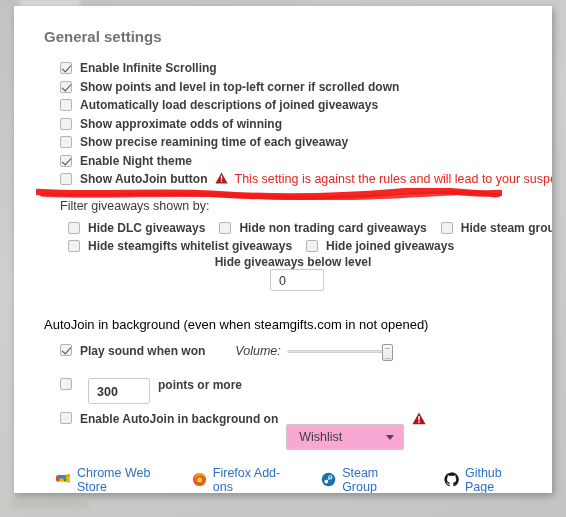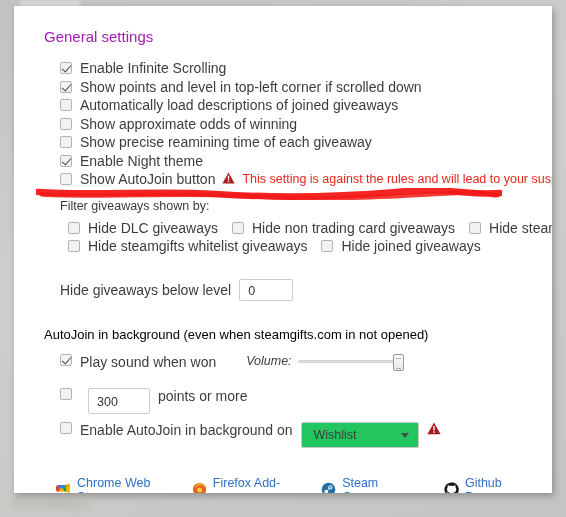--- a/index.html
+++ b/index.html
@@ -52,22 +52,22 @@
   }
 
   .inner {
     padding: 22px 26px 0 30px;
     color: #3a3a3a;
     font-size: 12.5px;
   }
 
   h2.section-title {
     font-size: 15px;
-    font-weight: normal;
-    color: #a21caf;
+    font-weight: bold;
+    color: #737373;
     margin: 0 0 14px 0;
   }
 
   .opt-list {
     margin: 0 0 0 16px;
   }
   .opt-row {
     display: flex;
     align-items: center;
     height: 18.5px;
@@ -91,22 +91,23 @@
     position: absolute;
     left: 3px;
     top: 0px;
     width: 4px;
     height: 8px;
     border: solid #4a4a4a;
     border-width: 0 1.6px 1.6px 0;
     transform: rotate(42deg);
   }
   .opt-label {
-    font-size: 14px;
+    font-size: 12px;
     color: #3d3d3d;
+    font-weight: bold;
   }
 
   .warn-text {
     color: #e8251c;
     font-size: 12.5px;
     margin-left: 4px;
   }
   .tri {
     display: inline-block;
     vertical-align: -2px;
@@ -137,36 +138,37 @@
     white-space: nowrap;
   }
   .filter-row .gap {
     width: 14px;
     flex: 0 0 auto;
   }
 
   .level-row {
     display: flex;
     align-items: center;
-    margin: 24px 0 0 16px;
+    margin: 0 0 0 16px;
+    flex-direction: column;
   }
   .txtbox {
     border: 1px solid #cbcbcb;
     background: #fff;
     height: 22px;
     line-height: 22px;
     padding: 0 8px;
     font-size: 12.5px;
     color: #333;
     border-radius: 2px;
     box-sizing: border-box;
     font-family: "Liberation Sans", sans-serif;
   }
   #level-input { width: 54px; margin-left: 8px; }
-  #points-input { width: 62px; margin: 0 8px; height: 26px; line-height: 26px; }
+  #points-input { width: 62px; margin: 0 8px; height: 26px; line-height: 26px; font-weight: bold; }
 
   h2.bg-title {
     font-size: 13px;
     font-weight: normal;
     color: #000000;
     margin: 26px 0 12px 0;
   }
 
   .bg-row {
     display: flex;
@@ -219,22 +221,22 @@
     height: 9px;
     border-top: 1px solid #b6b4b0;
     border-bottom: 1px solid #b6b4b0;
   }
 
   .select {
     position: relative;
     width: 118px;
     height: 26px;
     border: 1px solid #cbcbcb;
-    background: #22c55e;
-    margin: 0 8px;
+    background: #f9a8d4;
+    margin: 12px 8px;
     box-sizing: border-box;
     border-radius: 2px;
     display: flex;
     align-items: center;
   }
   .select .val {
     margin-left: 12px;
     font-size: 12.5px;
     color: #3d3d3d;
   }

